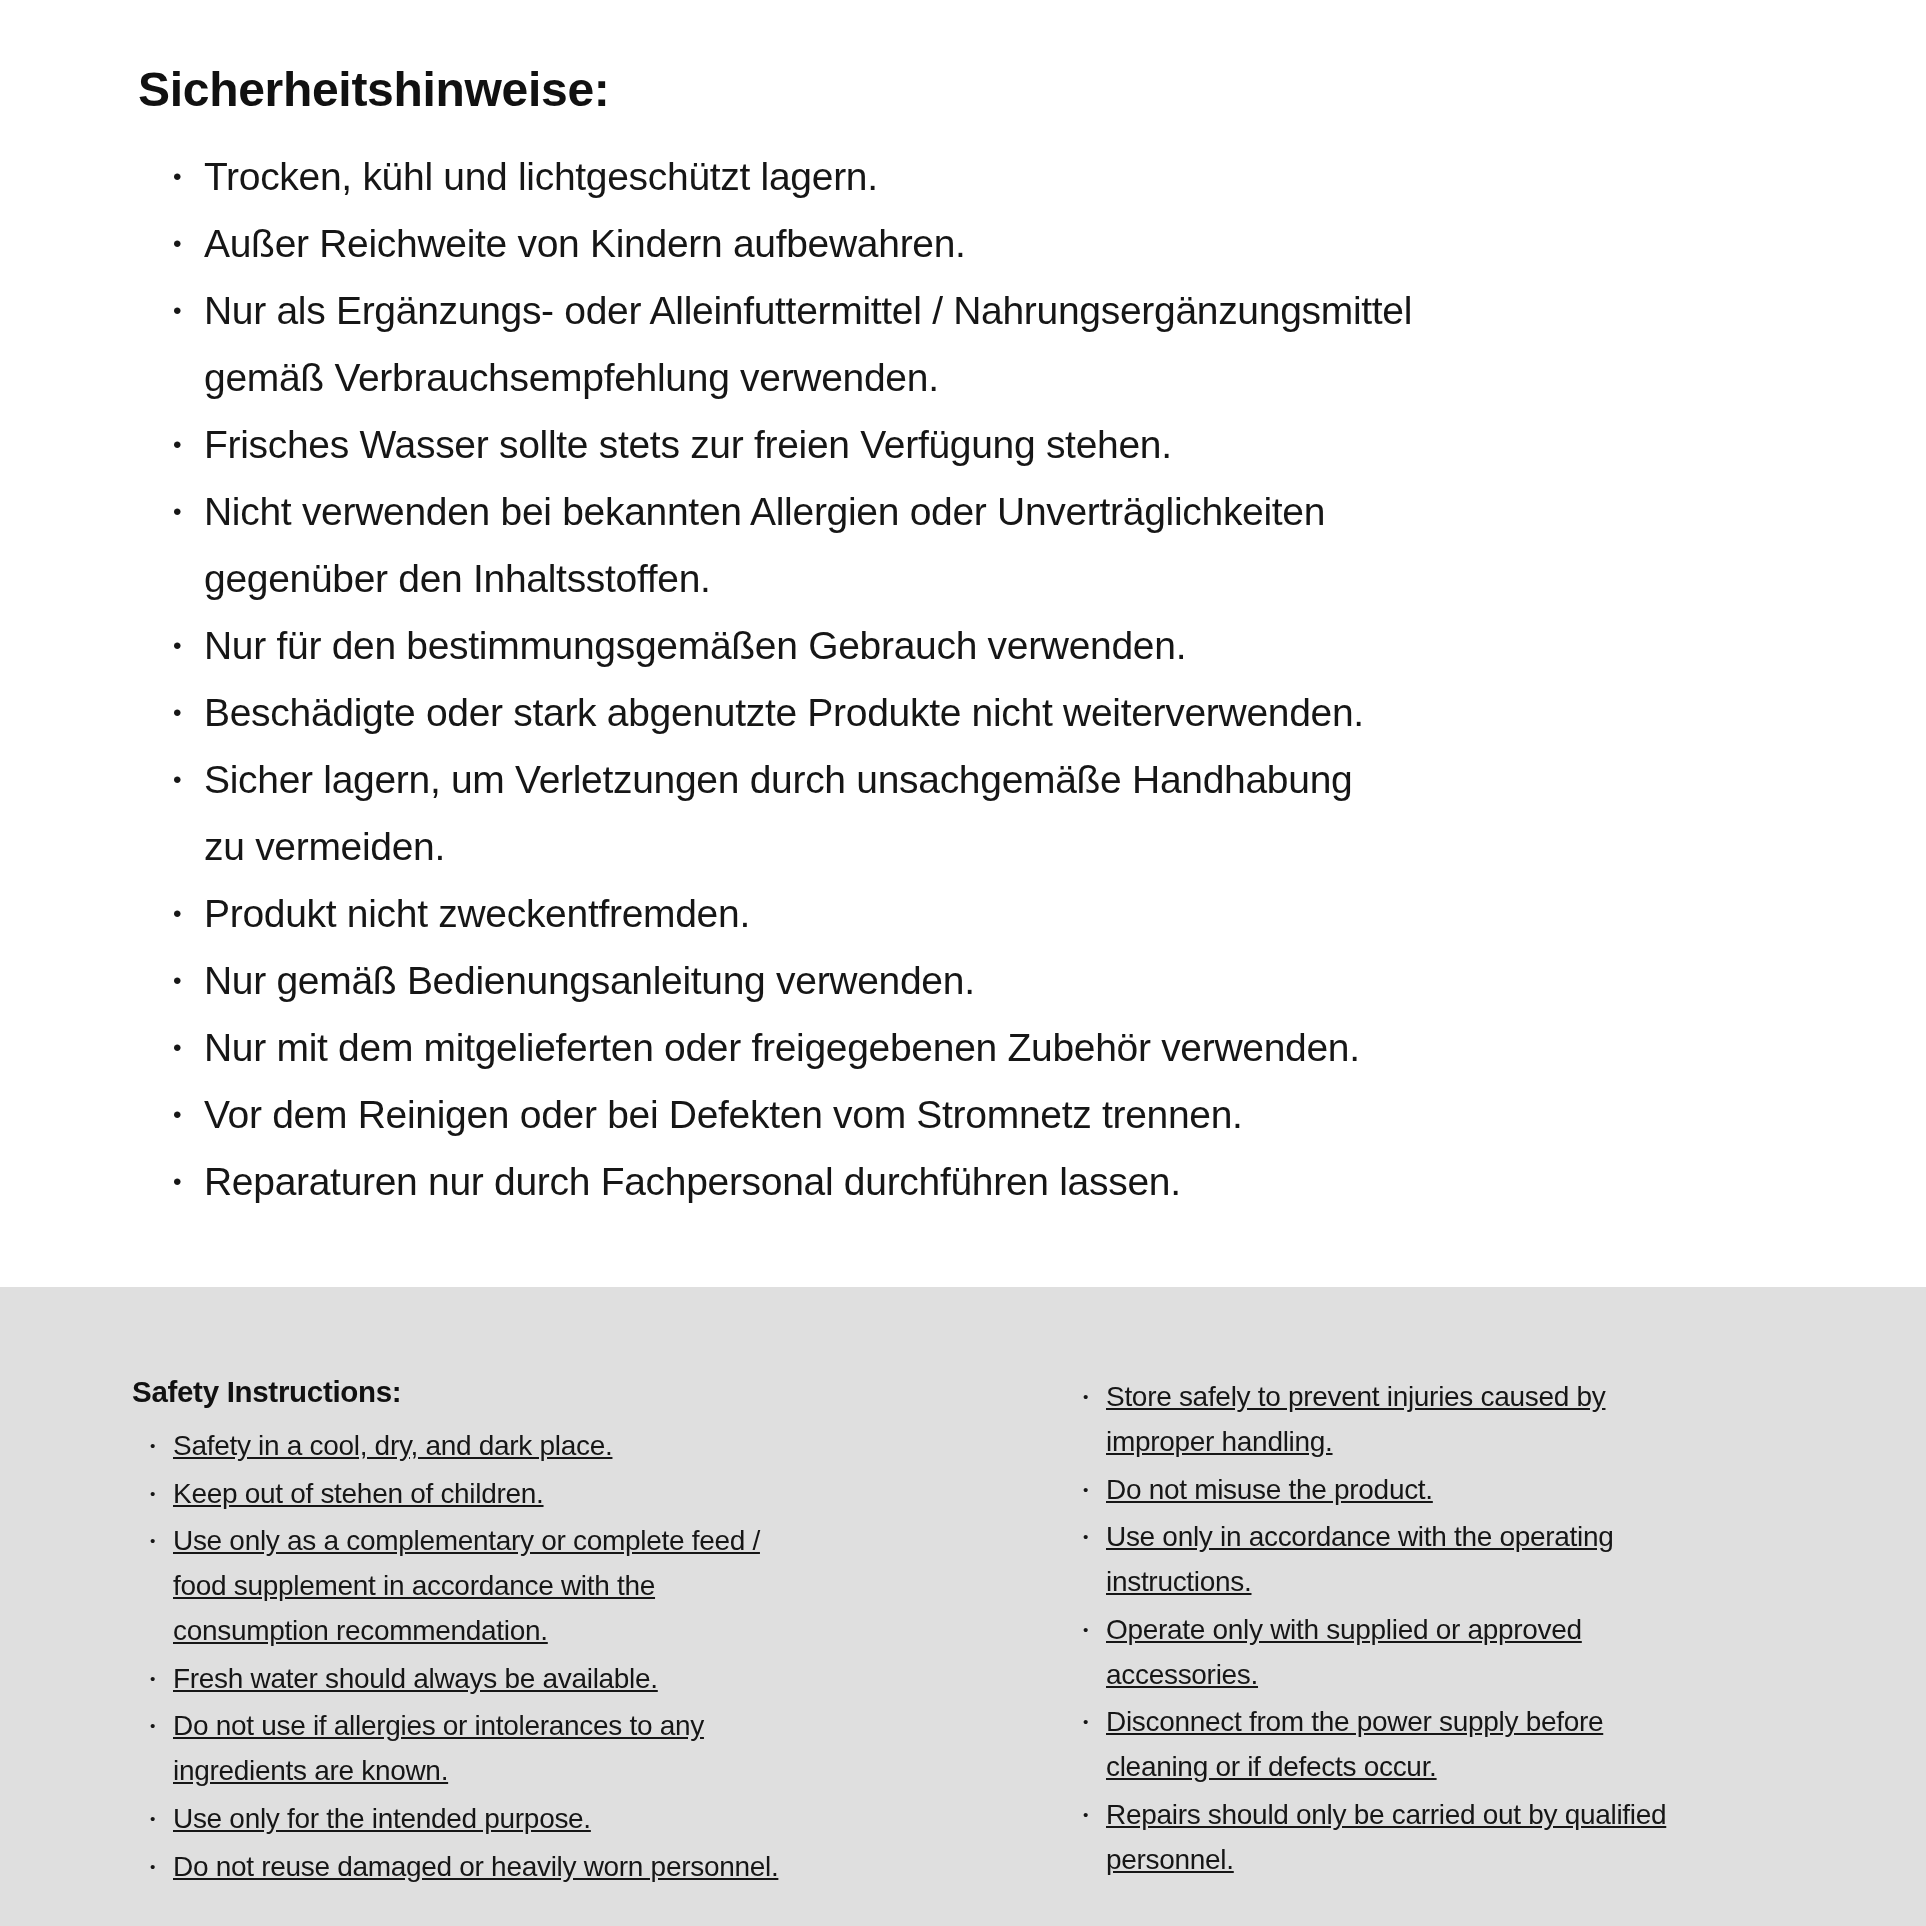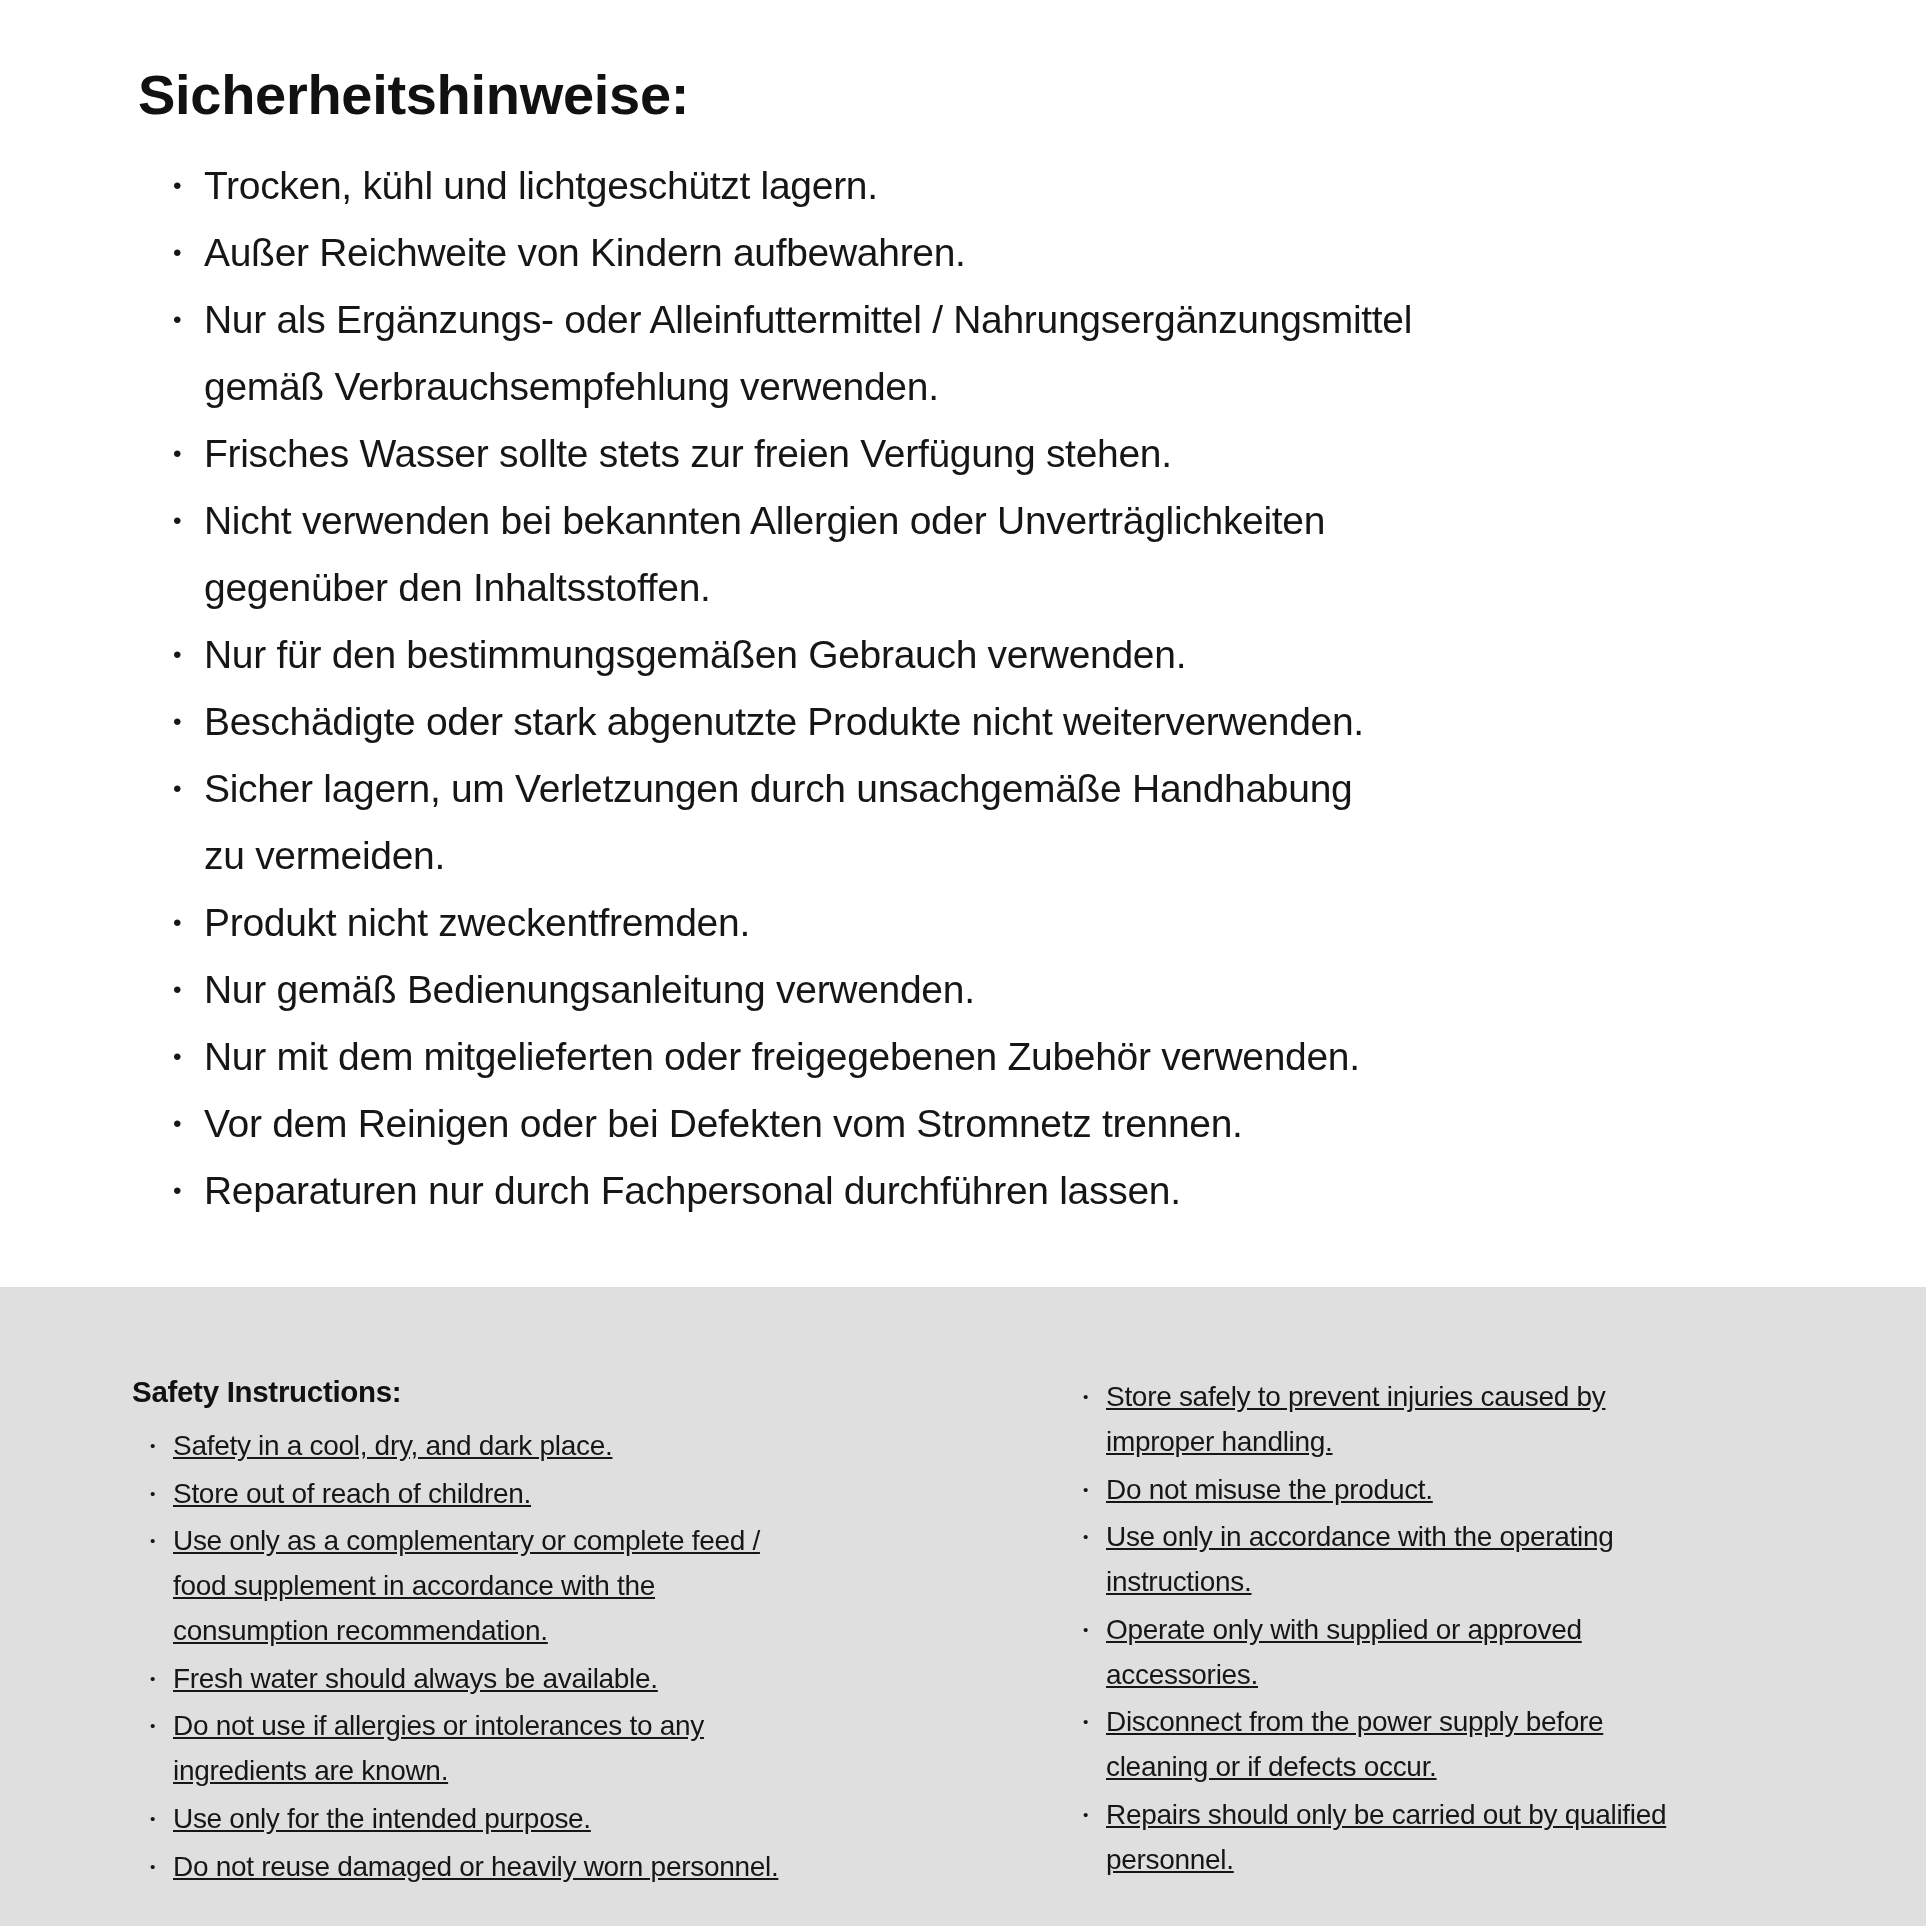--- a/index.html
+++ b/index.html
@@ -10,21 +10,21 @@
     font-family: "Liberation Sans", "DejaVu Sans", sans-serif;
     color: #161616;
     letter-spacing: -0.3px;
   }
   .section-de {
     height: 1287px;
     box-sizing: border-box;
     padding: 64px 39px 0 138px;
   }
   .section-de h1 {
-    font-size: 56px;
+    font-size: 48px;
     line-height: 1.1;
     font-weight: 700;
     color: #111111;
     margin: 0 0 26px 0;
   }
   ul.bullets {
     list-style: none;
     margin: 0;
     padding: 0;
   }
@@ -151,21 +151,21 @@
     <div class="col-left">
       <h2>Safety Instructions:</h2>
       <ul class="bullets">
   <li class="bullet">
     <span class="dot">•</span>
     <span class="txt">Safety in a cool, dry, and dark place.</span>
   </li>
 
   <li class="bullet">
     <span class="dot">•</span>
-    <span class="txt">Store out of reach of children.</span>
+    <span class="txt">Keep out of stehen of children.</span>
   </li>
 
   <li class="bullet">
     <span class="dot">•</span>
     <span class="txt">Use only as a complementary or complete feed /<br>food supplement in accordance with the<br>consumption recommendation.</span>
   </li>
 
   <li class="bullet">
     <span class="dot">•</span>
     <span class="txt">Fresh water should always be available.</span>

